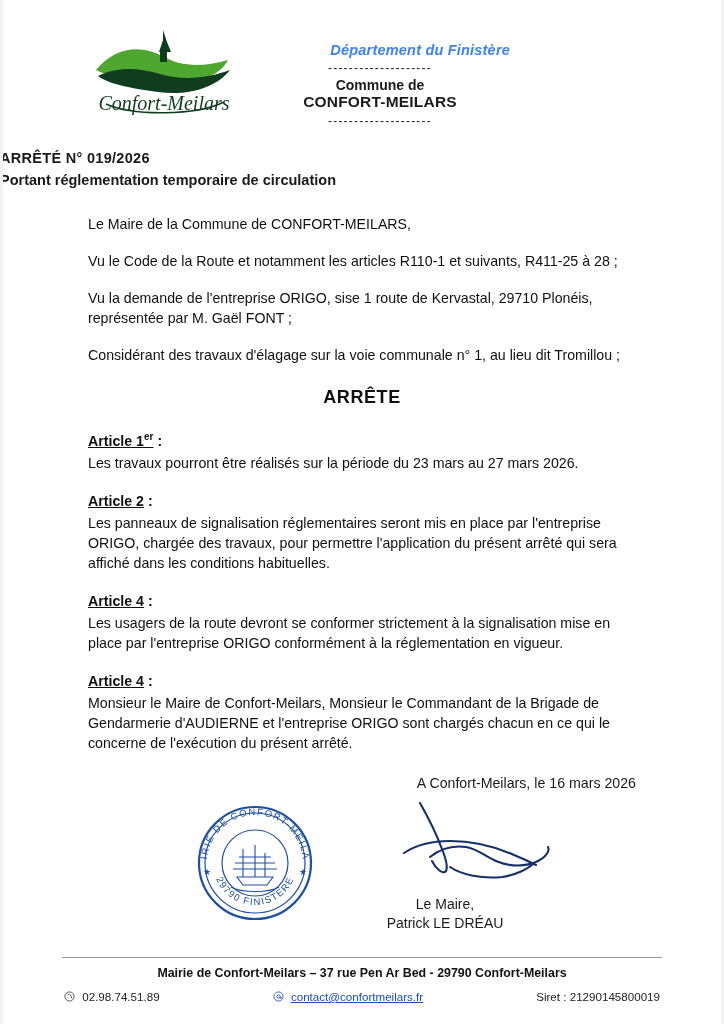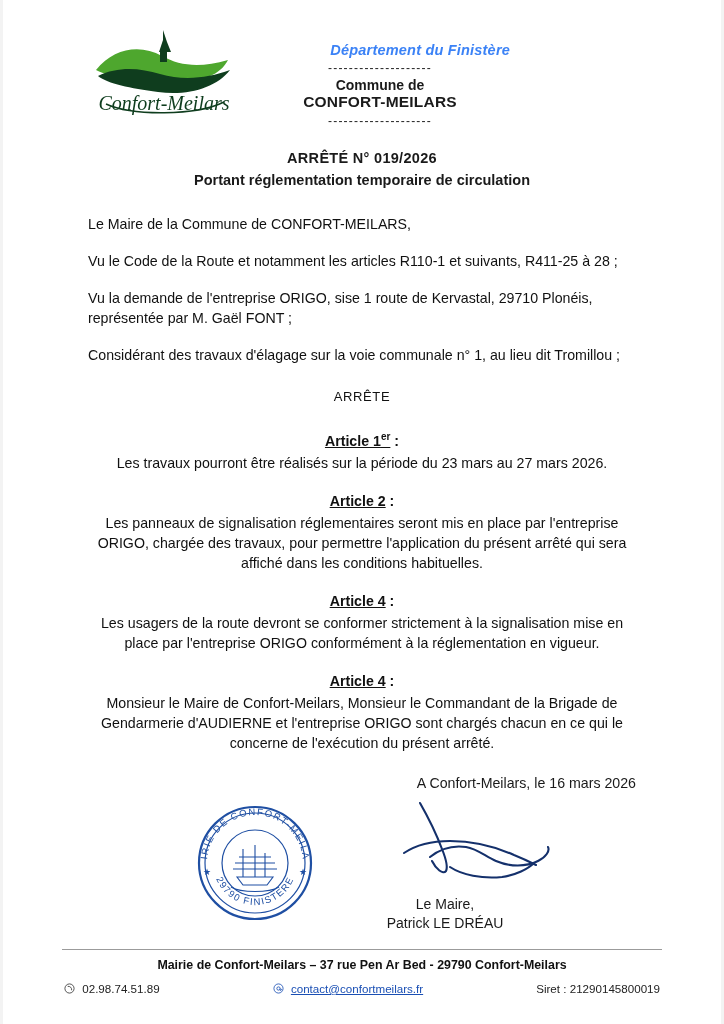--- a/index.html
+++ b/index.html
@@ -65,21 +65,20 @@
     margin-top: 1px;
   }
   .commune-line2 {
     font-size: 15.5px;
     font-weight: bold;
     letter-spacing: 0.2px;
   }
 
   
   .title-block {
-    text-align: center;
     margin-top: 10px;
   }
   .arrete-num {
     font-size: 14.5px;
     font-weight: bold;
     letter-spacing: 0.3px;
   }
   .arrete-sub {
     font-size: 14.5px;
     font-weight: bold;
@@ -94,39 +93,38 @@
     color: #111;
   }
   .para {
     margin-bottom: 17px;
     margin-top: 15px;
   }
   .para.tight { margin-bottom: 16px; }
 
   .arrete-word {
     text-align: center;
-    font-weight: normal;
-    font-size: 13px;
+    font-weight: bold;
+    font-size: 18px;
     letter-spacing: 0.6px;
     margin: 22px 0 20px 0;
   }
 
   .article-head {
     font-weight: bold;
     text-decoration: underline;
     font-size: 14.2px;
     display: inline-block;
     margin-bottom: 1px;
   }
   .article-colon {
     font-weight: bold;
   }
   .article-block {
     margin-bottom: 18px;
-    text-align: center;
   }
   .article-body {
     margin-top: 1px;
   }
 
   sup.ordinal {
     font-size: 10px;
     vertical-align: super;
   }
 
@@ -164,21 +162,21 @@
     font-size: 14px;
     line-height: 19px;
   }
   .mayor-name { font-weight: normal; }
 
   
   .footer {
     position: absolute;
     left: 0;
     right: 0;
-    bottom: 28px;
+    bottom: 20px;
   }
   .footer-rule {
     border-top: 1px solid #9b9b9b;
     margin: 0 62px 8px 62px;
   }
   .footer-addr {
     text-align: center;
     font-size: 12.4px;
     font-weight: bold;
     color: #111;

